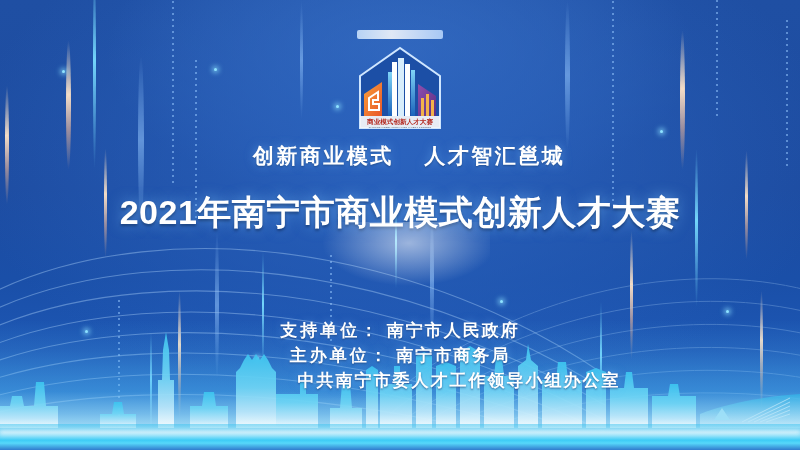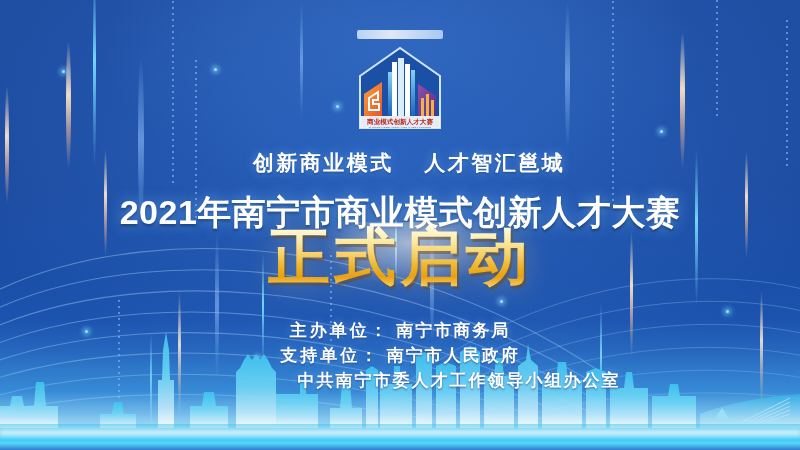--- a/index.html
+++ b/index.html
@@ -39,21 +39,21 @@
   .skyline{position:absolute;left:0;right:0;bottom:10px;height:130px;}
 
   
   .logo{position:absolute;left:50%;top:42px;transform:translateX(-50%);width:96px;height:100px;}
   .logo-cap{position:absolute;left:50%;top:30px;transform:translateX(-50%);
     width:86px;height:9px;border-radius:2px;
     background:linear-gradient(90deg,#cfe6ff,#ffffff 40%,#bcd9ff);opacity:.85;}
 
   
   .txt{position:absolute;left:0;right:0;top:0;bottom:0;}
-  .sub1{position:absolute;top:149px;left:0;right:0;text-align:center;
+  .sub1{position:absolute;top:142px;left:0;right:0;text-align:center;
     color:#ffffff;font-size:21px;font-weight:bold;letter-spacing:2.5px;
     text-shadow:0 0 10px rgba(120,190,255,.55),0 1px 2px rgba(10,40,90,.6);margin-left:18px;}
   .sub1 .gap{display:inline-block;width:14px;}
   .maintitle{position:absolute;top:190px;left:0;right:0;text-align:center;
     color:#ffffff;font-size:34px;font-weight:bold;letter-spacing:.5px;
     text-shadow:0 0 14px rgba(130,200,255,.6),0 2px 3px rgba(8,35,85,.75);}
   .gold{position:absolute;top:225px;left:0;right:0;text-align:center;
     font-size:62px;font-weight:bold;letter-spacing:4px;line-height:1.02;
     background:linear-gradient(180deg,#fffbe8 0%,#fdeeae 22%,#f6cf63 48%,#f0b62c 64%,#e8a013 82%,#f8d469 100%);
     -webkit-background-clip:text;background-clip:text;color:transparent;
@@ -235,30 +235,29 @@
 
     <div class="sub1">
       <span>创新商业模式</span>
       <span class="gap"></span>
       <span>人才智汇邕城</span>
     </div>
 
     <div class="maintitle">2021年南宁市商业模式创新人才大赛</div>
 
     <div class="goldflare"></div>
-    <div class="gold">正式启动</div>
 
     <div class="orgs">
+      <div class="orgline">
+        <span class="olabel">支持单位：</span>
+        <span>南宁市人民政府</span>
+      </div>
       <div class="orgline">
         <span class="olabel">主办单位：</span>
         <span>南宁市商务局</span>
-      </div>
-      <div class="orgline">
-        <span class="olabel">支持单位：</span>
-        <span>南宁市人民政府</span>
       </div>
       <div class="orgline ind">
         <span class="olabel"></span>
         <span>中共南宁市委人才工作领导小组办公室</span>
       </div>
     </div>
 
   </div>
 </div>
 

